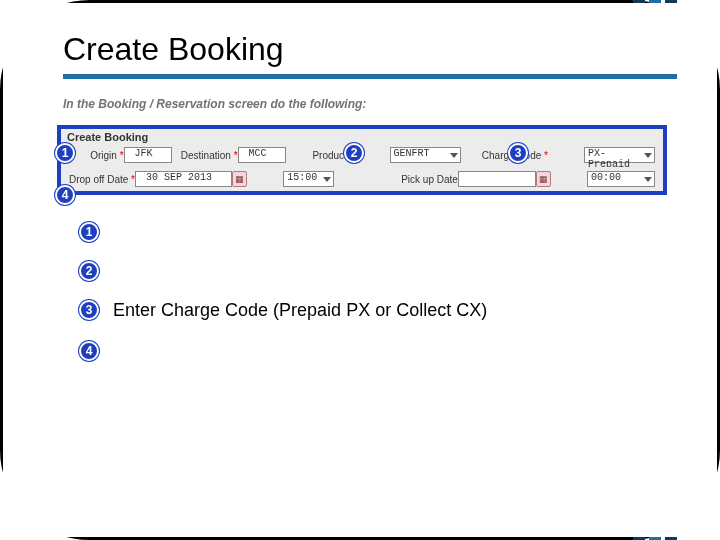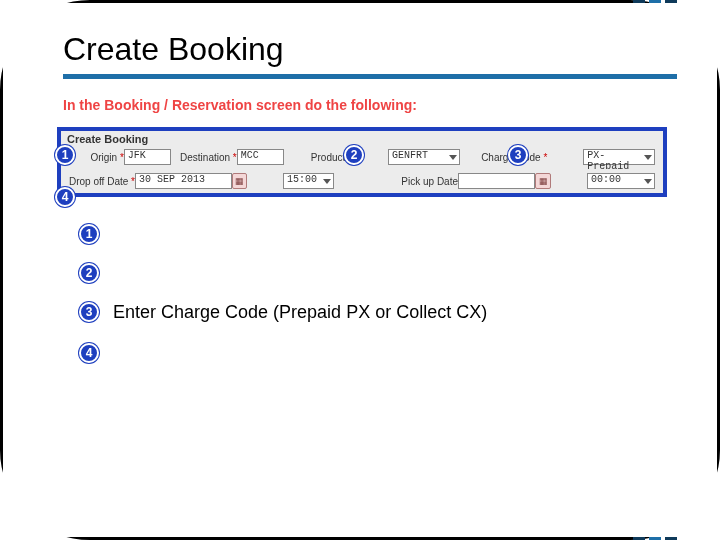--- a/index.html
+++ b/index.html
@@ -44,24 +44,25 @@
     font-weight: 400;
     color: #000;
     margin-bottom: 6px;
   }
   .hr {
     height: 5px;
     background: #1e6fa8;
     margin-bottom: 18px;
   }
   .intro {
-    font-size: 14px;
-    font-weight: bold;
-    color: #ef4444;
+    font-size: 12px;
+    font-weight: bold;
+    color: #737373;
     margin-bottom: 14px;
+    font-style: italic;
   }
   .screenshot-wrap {
     border: 4px solid #1e3fbf;
     background: #ececec;
     position: relative;
     margin-left: -6px;
     margin-right: 10px;
     padding: 0;
   }
   .shot-title {
@@ -79,21 +80,21 @@
     color: #333;
     background: #ececec;
     position: relative;
   }
   .lbl { white-space: nowrap; }
   .req { color: #c00; }
   .inp {
     border: 1px solid #888;
     background: #fff;
     height: 16px;
-    padding: 0 3px;
+    padding: 0 10px;
     font-size: 10px;
     font-family: "Courier New", monospace;
     color: #333;
   }
   .sel {
     border: 1px solid #888;
     background: #fff;
     height: 16px;
     font-size: 10px;
     font-family: "Courier New", monospace;

